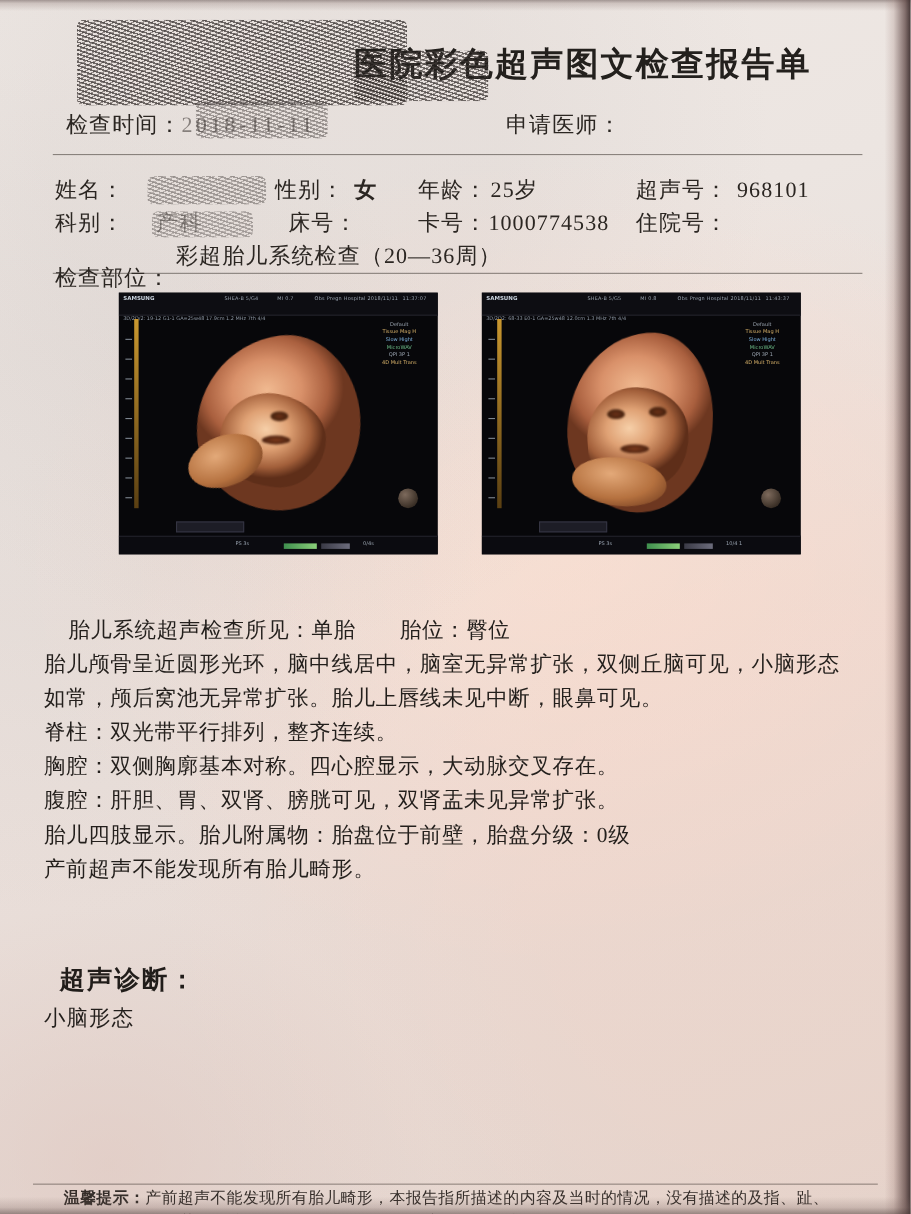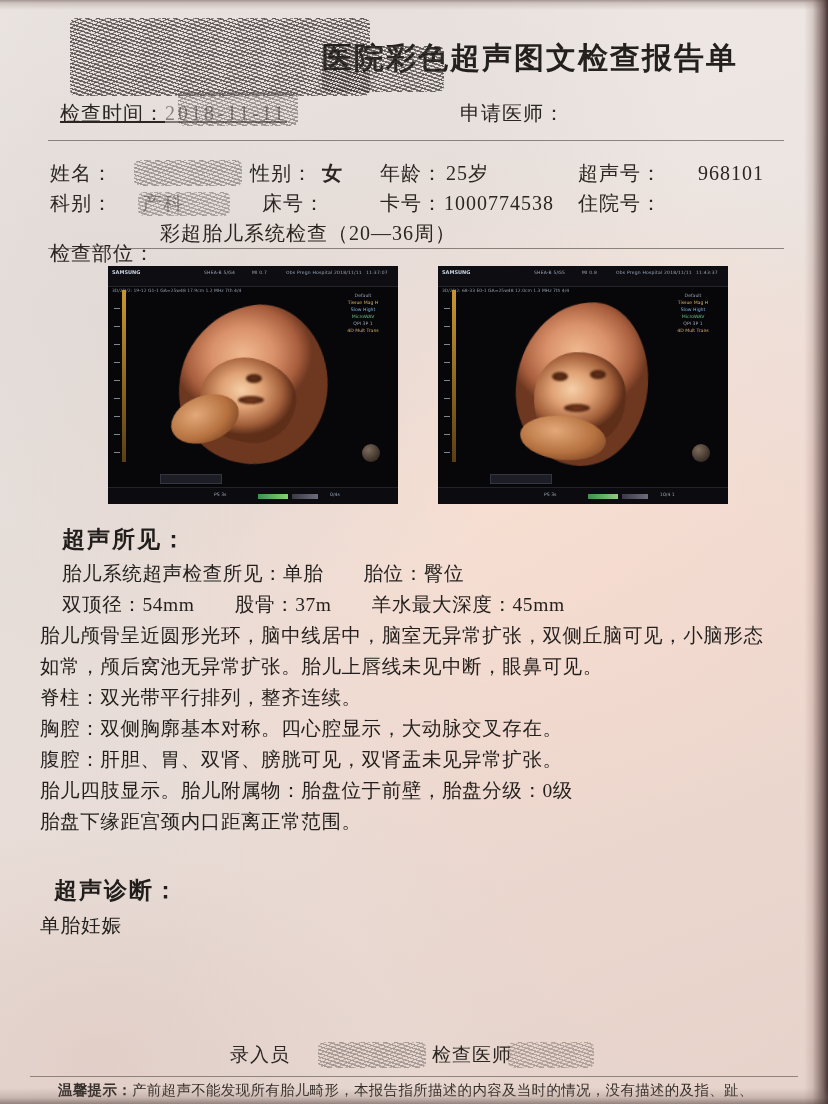--- a/index.html
+++ b/index.html
@@ -110,21 +110,20 @@
     opacity: 0.9;
   }
 
   .exam-time-row {
     position: absolute;
     top: 100px;
     left: 60px;
     width: 720px;
     font-size: 20px;
     letter-spacing: 1px;
-    text-decoration: underline;
   }
   .exam-time-row .lbl { color: #2b2622; }
   .exam-time-row .val {
     letter-spacing: 3px;
     color: #3a3330;
     opacity: 0.55;
   }
   .doctor-req {
     position: absolute;
     left: 400px;
@@ -159,21 +158,21 @@
     letter-spacing: 1px;
   }
   .info-line { position: relative; height: 30px; }
   .c-name-lbl   { position: absolute; left: 0; }
   .c-name-val   { position: absolute; left: 92px; opacity: 0.5; }
   .c-sex-lbl    { position: absolute; left: 200px; }
   .c-sex-val    { position: absolute; left: 272px; font-weight: bold; }
   .c-age-lbl    { position: absolute; left: 330px; }
   .c-age-val    { position: absolute; left: 396px; text-align: center; }
   .c-us-lbl     { position: absolute; left: 528px; }
-  .c-us-val     { position: absolute; left: 648px; }
+  .c-us-val     { position: absolute; left: 620px; }
   .c-dep-lbl    { position: absolute; left: 0; }
   .c-dep-val    { position: absolute; left: 92px; opacity: 0.45; }
   .c-bed-lbl    { position: absolute; left: 212px; }
   .c-bed-val    { position: absolute; left: 272px; }
   .c-card-lbl   { position: absolute; left: 330px; }
   .c-card-val   { position: absolute; left: 394px; }
   .c-hosp-lbl   { position: absolute; left: 528px; }
   .c-hosp-val   { position: absolute; left: 620px; }
   .c-part-lbl   { position: absolute; left: 0; margin-top: 20px; }
   .c-part-val   { position: absolute; left: 110px; }
@@ -591,42 +590,34 @@
         <div class="us-thumb"></div>
         <div class="us-botbar">
           <span class="b" style="left:106px">PS  3s</span>
           <span class="us-bar-green"></span>
           <span class="us-bar-dark"></span>
           <span class="b" style="left:222px">10/4 1</span>
         </div>
       </div>
     </div>
 
-    <div class="section-title findings-title">超声所见：</div>
     <div class="body-text">
       <p class="ind-1">胎儿系统超声检查所见：单胎　　胎位：臀位</p>
-      <p class="ind-1">双顶径：54mm　　股骨：37m　　羊水最大深度：45mm</p>
       <p class="ind-0">胎儿颅骨呈近圆形光环，脑中线居中，脑室无异常扩张，双侧丘脑可见，小脑形态</p>
       <p class="ind-0">如常，颅后窝池无异常扩张。胎儿上唇线未见中断，眼鼻可见。</p>
       <p class="ind-0">脊柱：双光带平行排列，整齐连续。</p>
       <p class="ind-0">胸腔：双侧胸廓基本对称。四心腔显示，大动脉交叉存在。</p>
       <p class="ind-0">腹腔：肝胆、胃、双肾、膀胱可见，双肾盂未见异常扩张。</p>
       <p class="ind-0">胎儿四肢显示。胎儿附属物：胎盘位于前壁，胎盘分级：0级</p>
-      <p class="ind-0">胎盘下缘距宫颈内口距离正常范围。</p>
+      <p class="ind-0">产前超声不能发现所有胎儿畸形。</p>
     </div>
 
     <div class="section-title diag-title">超声诊断：</div>
-    <div class="diag-text">单胎妊娠</div>
-
-    <div class="footer-sign">
-      <span class="f-rec">录入员</span>
-      <span class="f-chk">检查医师</span>
-      <div class="scribble scribble-rec"></div>
-      <div class="scribble scribble-chk"></div>
-    </div>
+    <div class="diag-text">小脑形态</div>
+
     <div class="footer-rule"></div>
     <div class="footer-note">
       <div><span class="n-lbl">温馨提示：</span><span>产前超声不能发现所有胎儿畸形，本报告指所描述的内容及当时的情况，没有描述的及指、趾、</span></div>
       <div style="padding-left:18px"><span>耳、腭、包括染色体病等不在检查范围，具体内容见知情同意书。</span></div>
     </div>
 
   </div>
 
   <div class="edge-top"></div>
   <div class="edge-right"></div>

